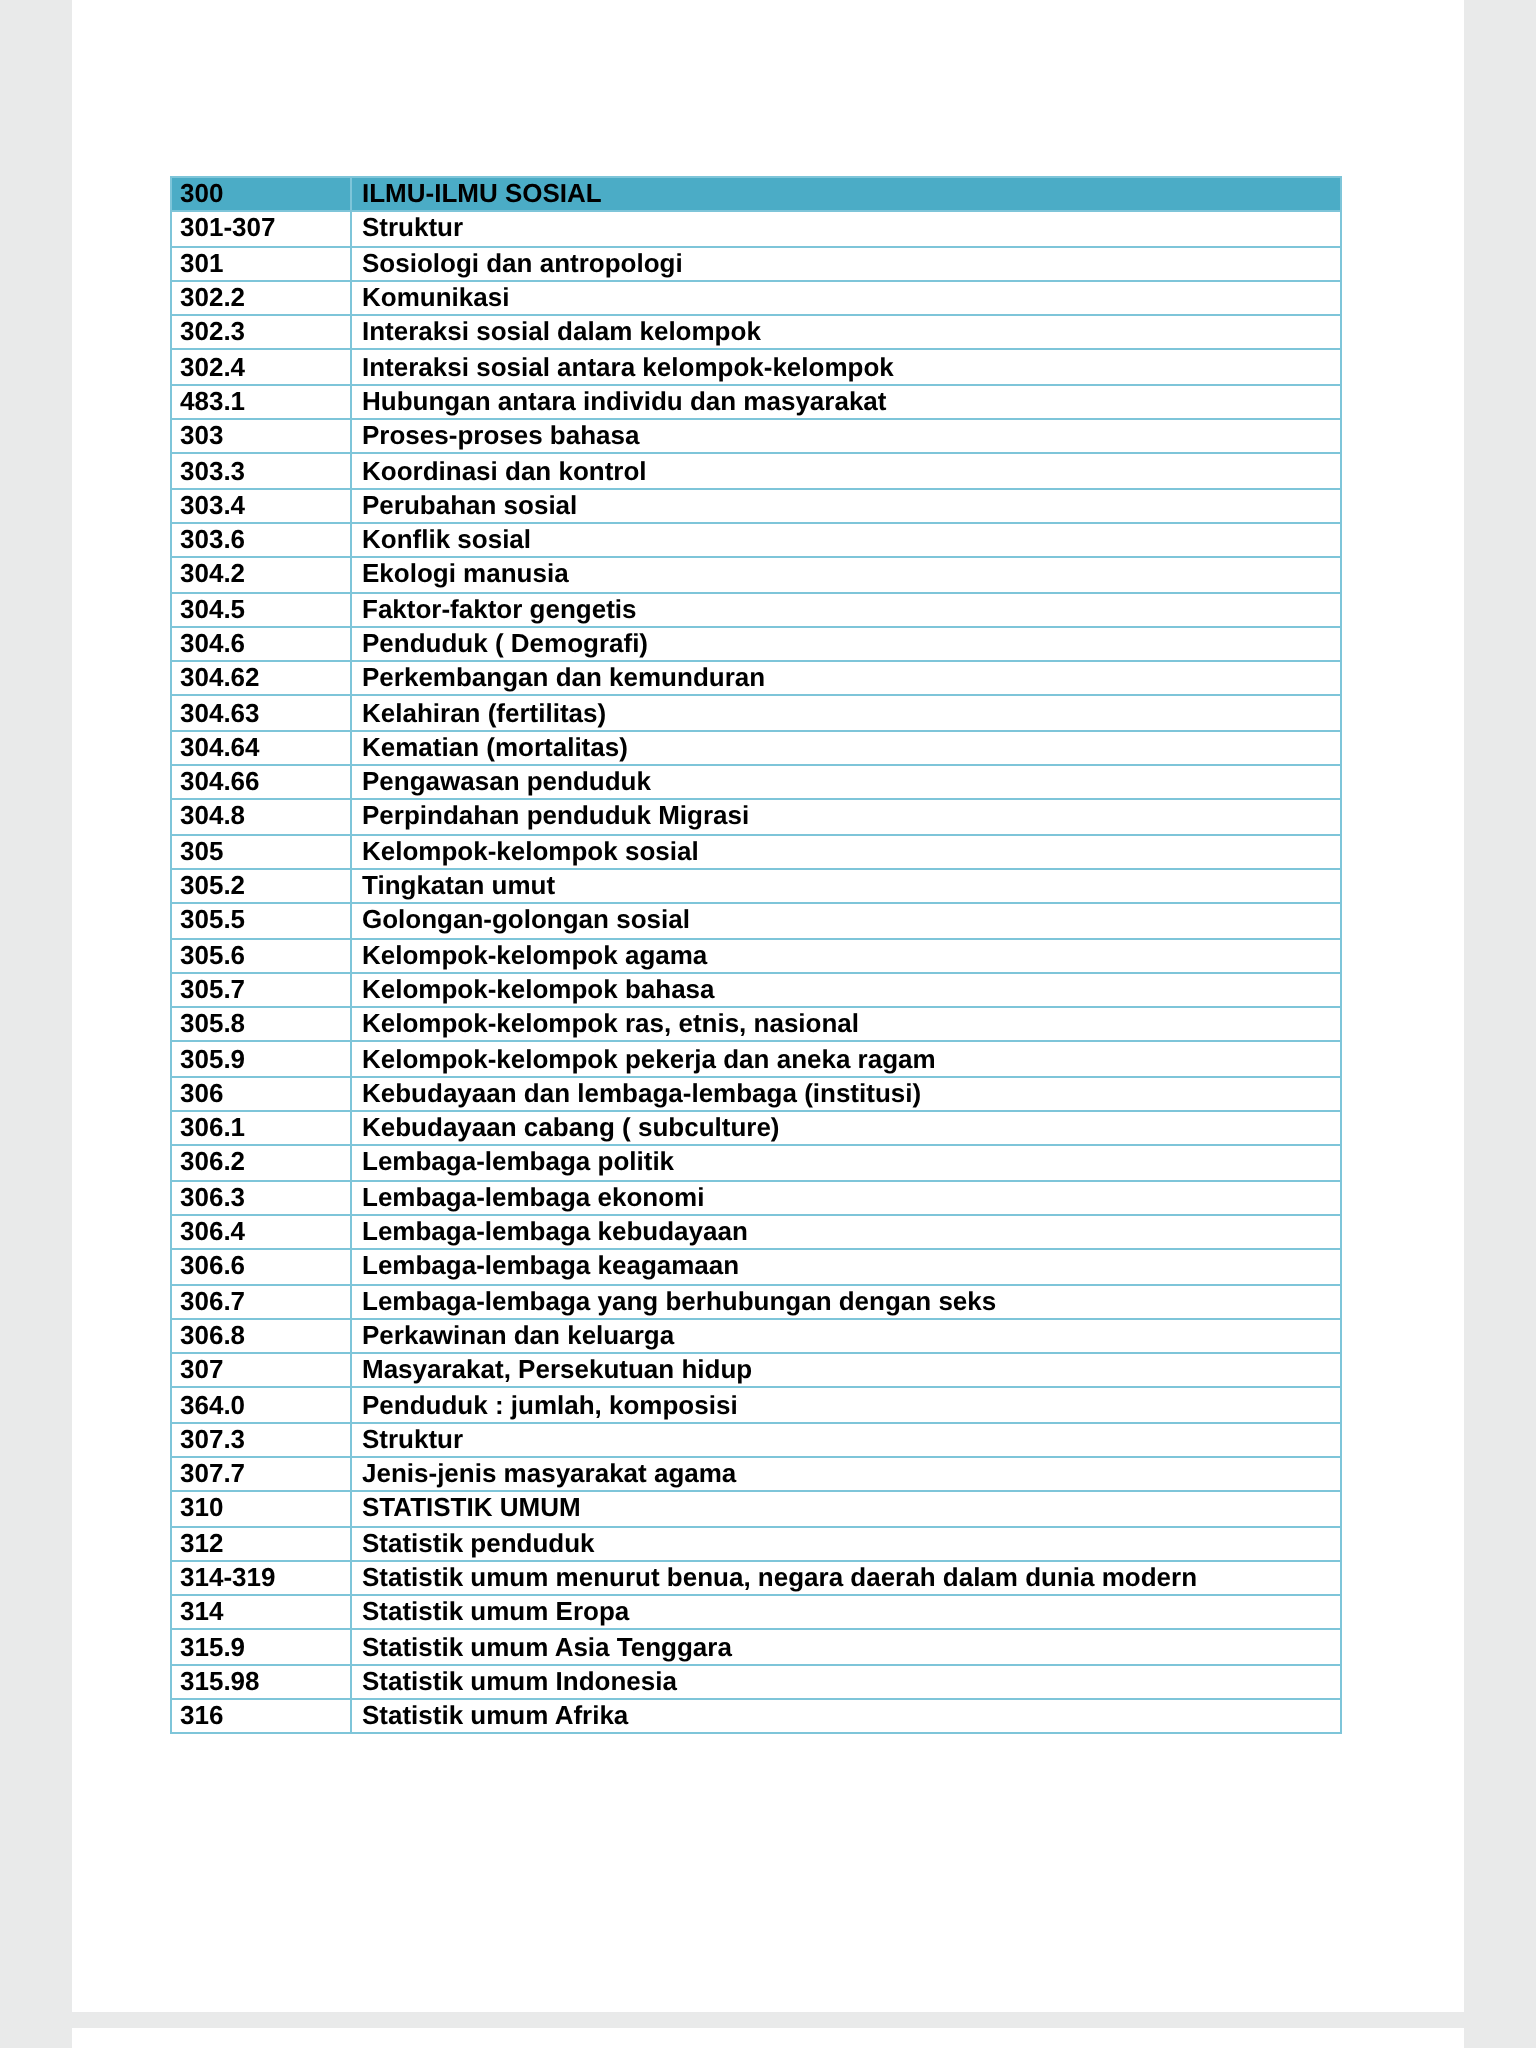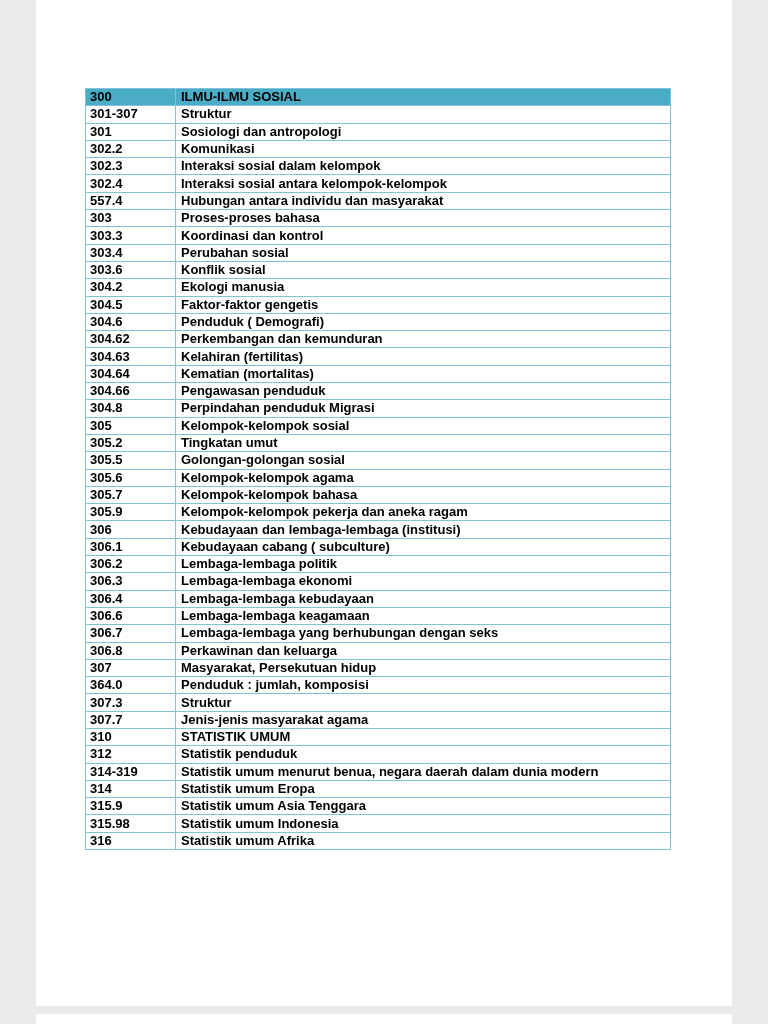--- a/index.html
+++ b/index.html
@@ -100,21 +100,21 @@
           </tr>
           <tr>
             <td class="code">302.3</td>
             <td class="label">Interaksi sosial dalam kelompok</td>
           </tr>
           <tr>
             <td class="code">302.4</td>
             <td class="label">Interaksi sosial antara kelompok-kelompok</td>
           </tr>
           <tr>
-            <td class="code">557.4</td>
+            <td class="code">483.1</td>
             <td class="label">Hubungan antara individu dan masyarakat</td>
           </tr>
           <tr>
             <td class="code">303</td>
             <td class="label">Proses-proses bahasa</td>
           </tr>
           <tr>
             <td class="code">303.3</td>
             <td class="label">Koordinasi dan kontrol</td>
           </tr>
@@ -170,20 +170,24 @@
             <td class="code">305.5</td>
             <td class="label">Golongan-golongan sosial</td>
           </tr>
           <tr>
             <td class="code">305.6</td>
             <td class="label">Kelompok-kelompok agama</td>
           </tr>
           <tr>
             <td class="code">305.7</td>
             <td class="label">Kelompok-kelompok bahasa</td>
+          </tr>
+          <tr>
+            <td class="code">305.8</td>
+            <td class="label">Kelompok-kelompok ras, etnis, nasional</td>
           </tr>
           <tr>
             <td class="code">305.9</td>
             <td class="label">Kelompok-kelompok pekerja dan aneka ragam</td>
           </tr>
           <tr>
             <td class="code">306</td>
             <td class="label">Kebudayaan dan lembaga-lembaga (institusi)</td>
           </tr>
           <tr>

